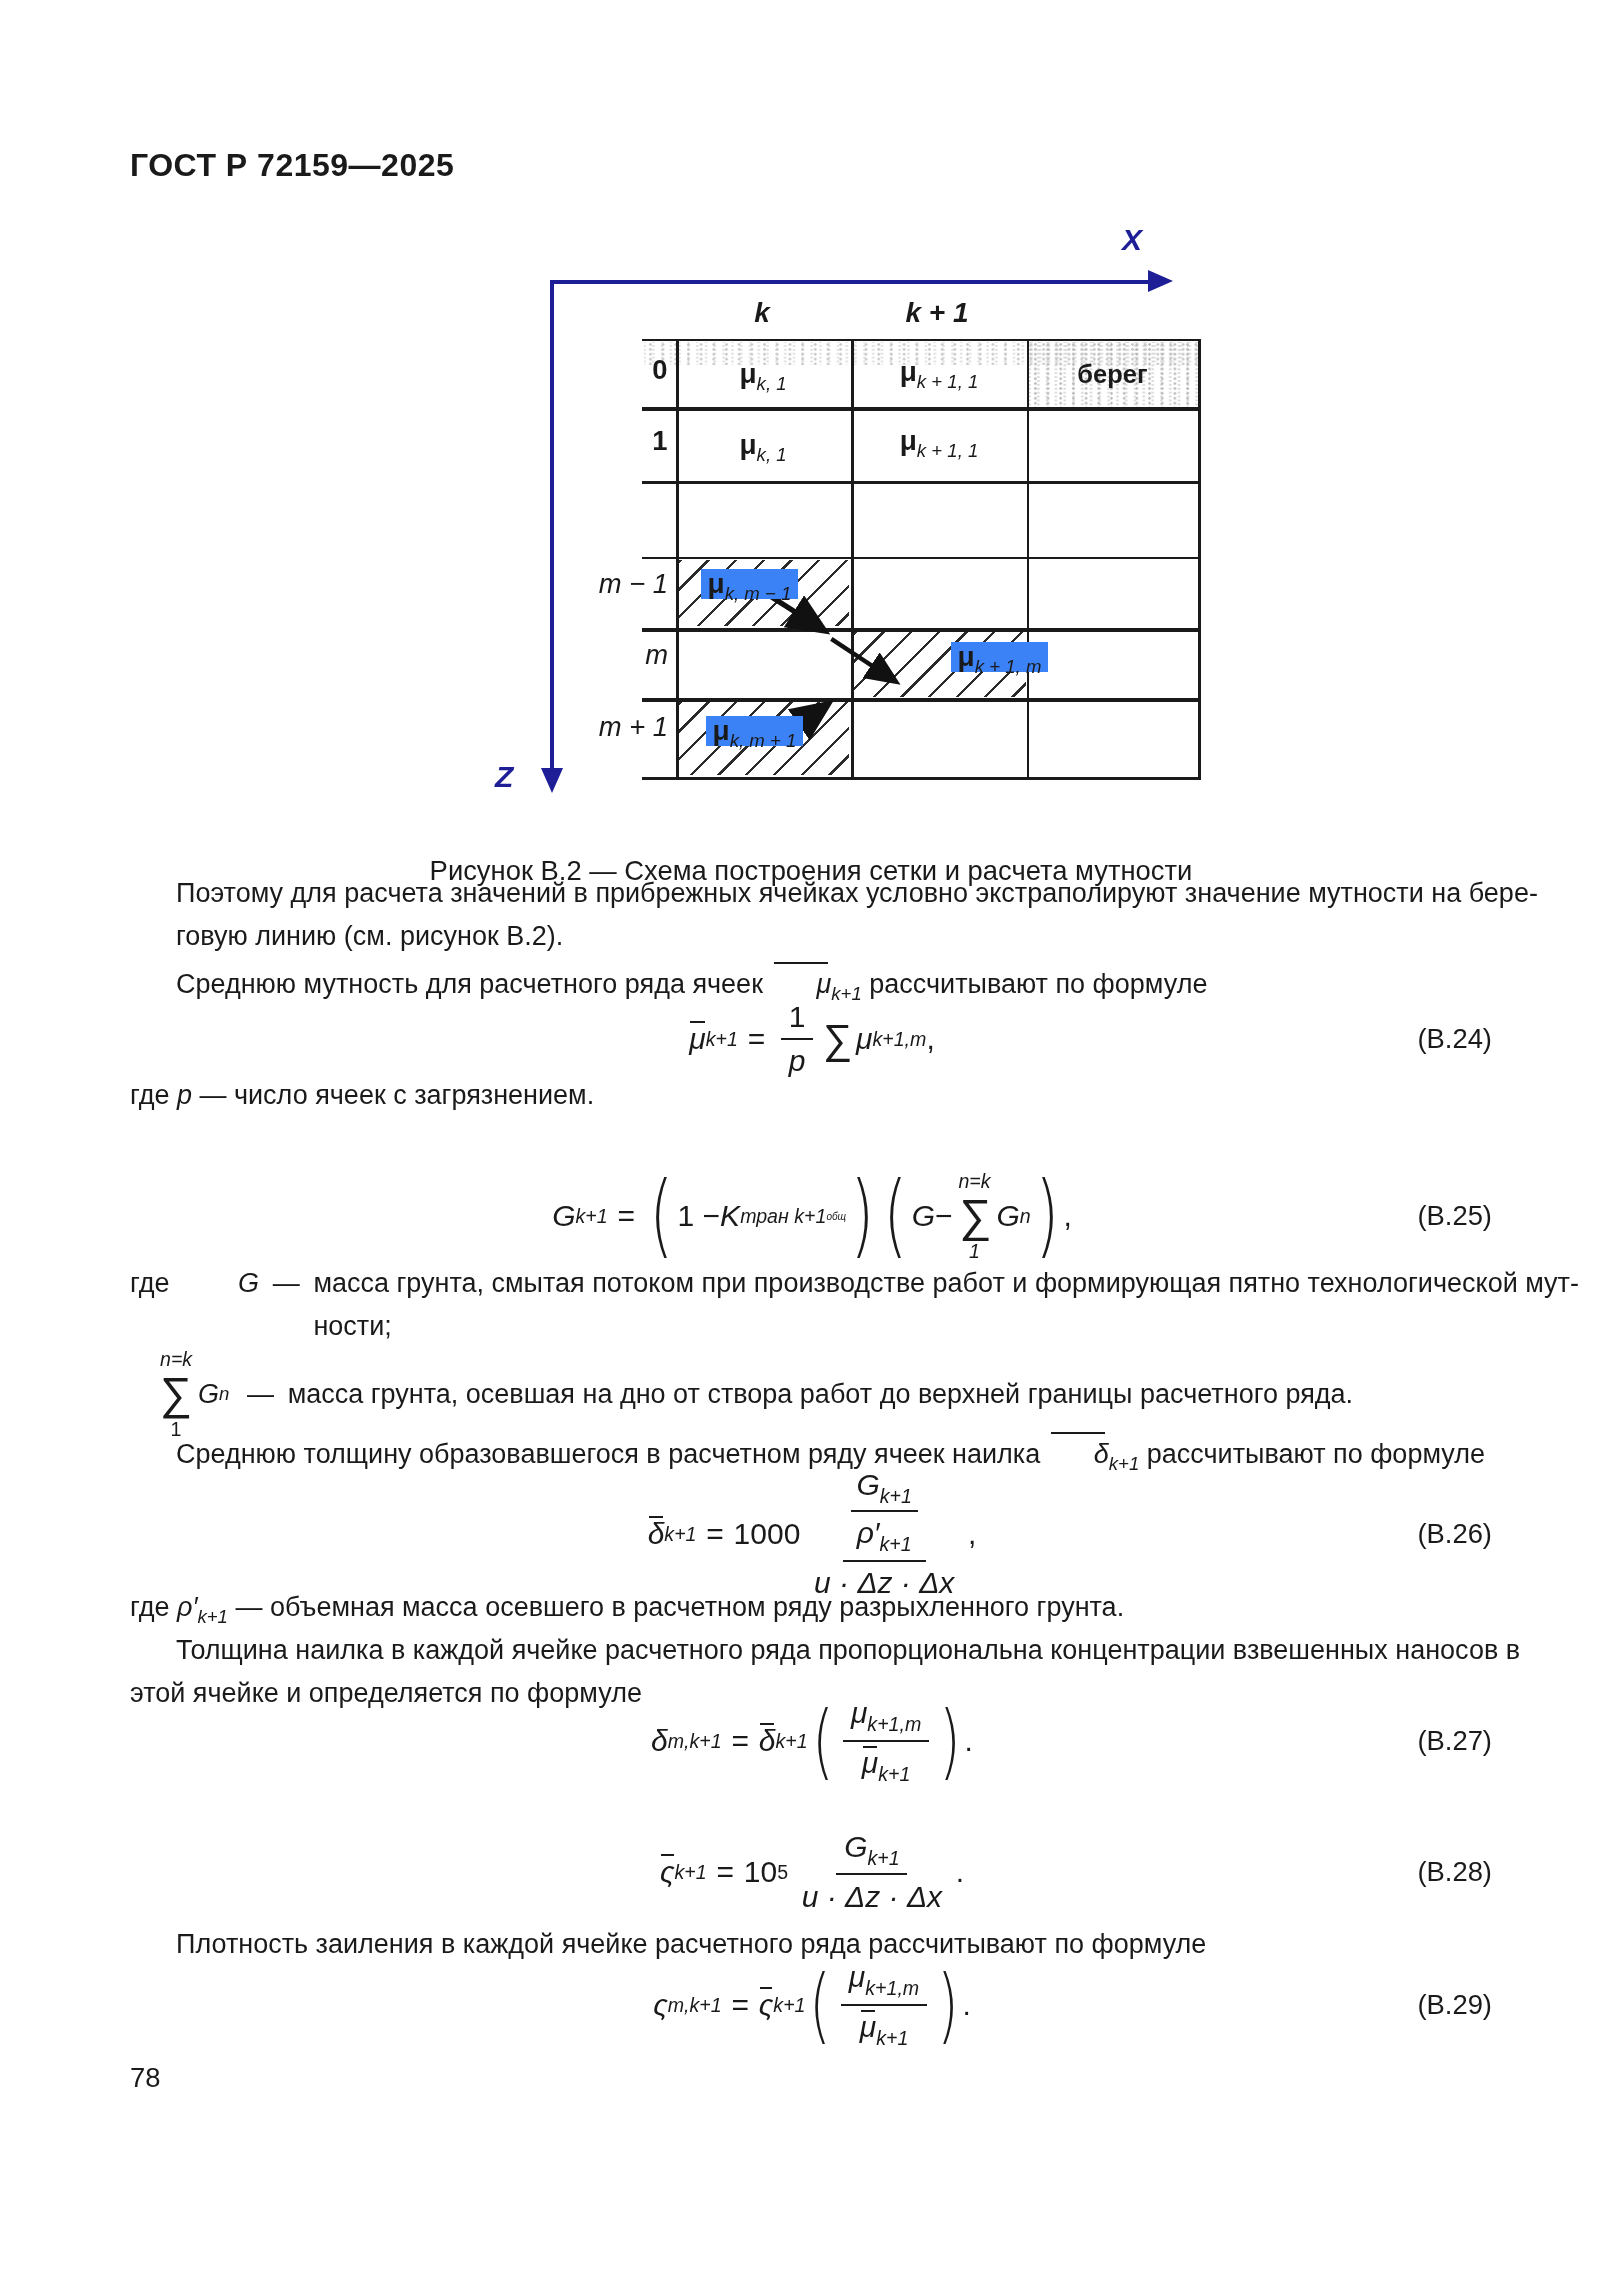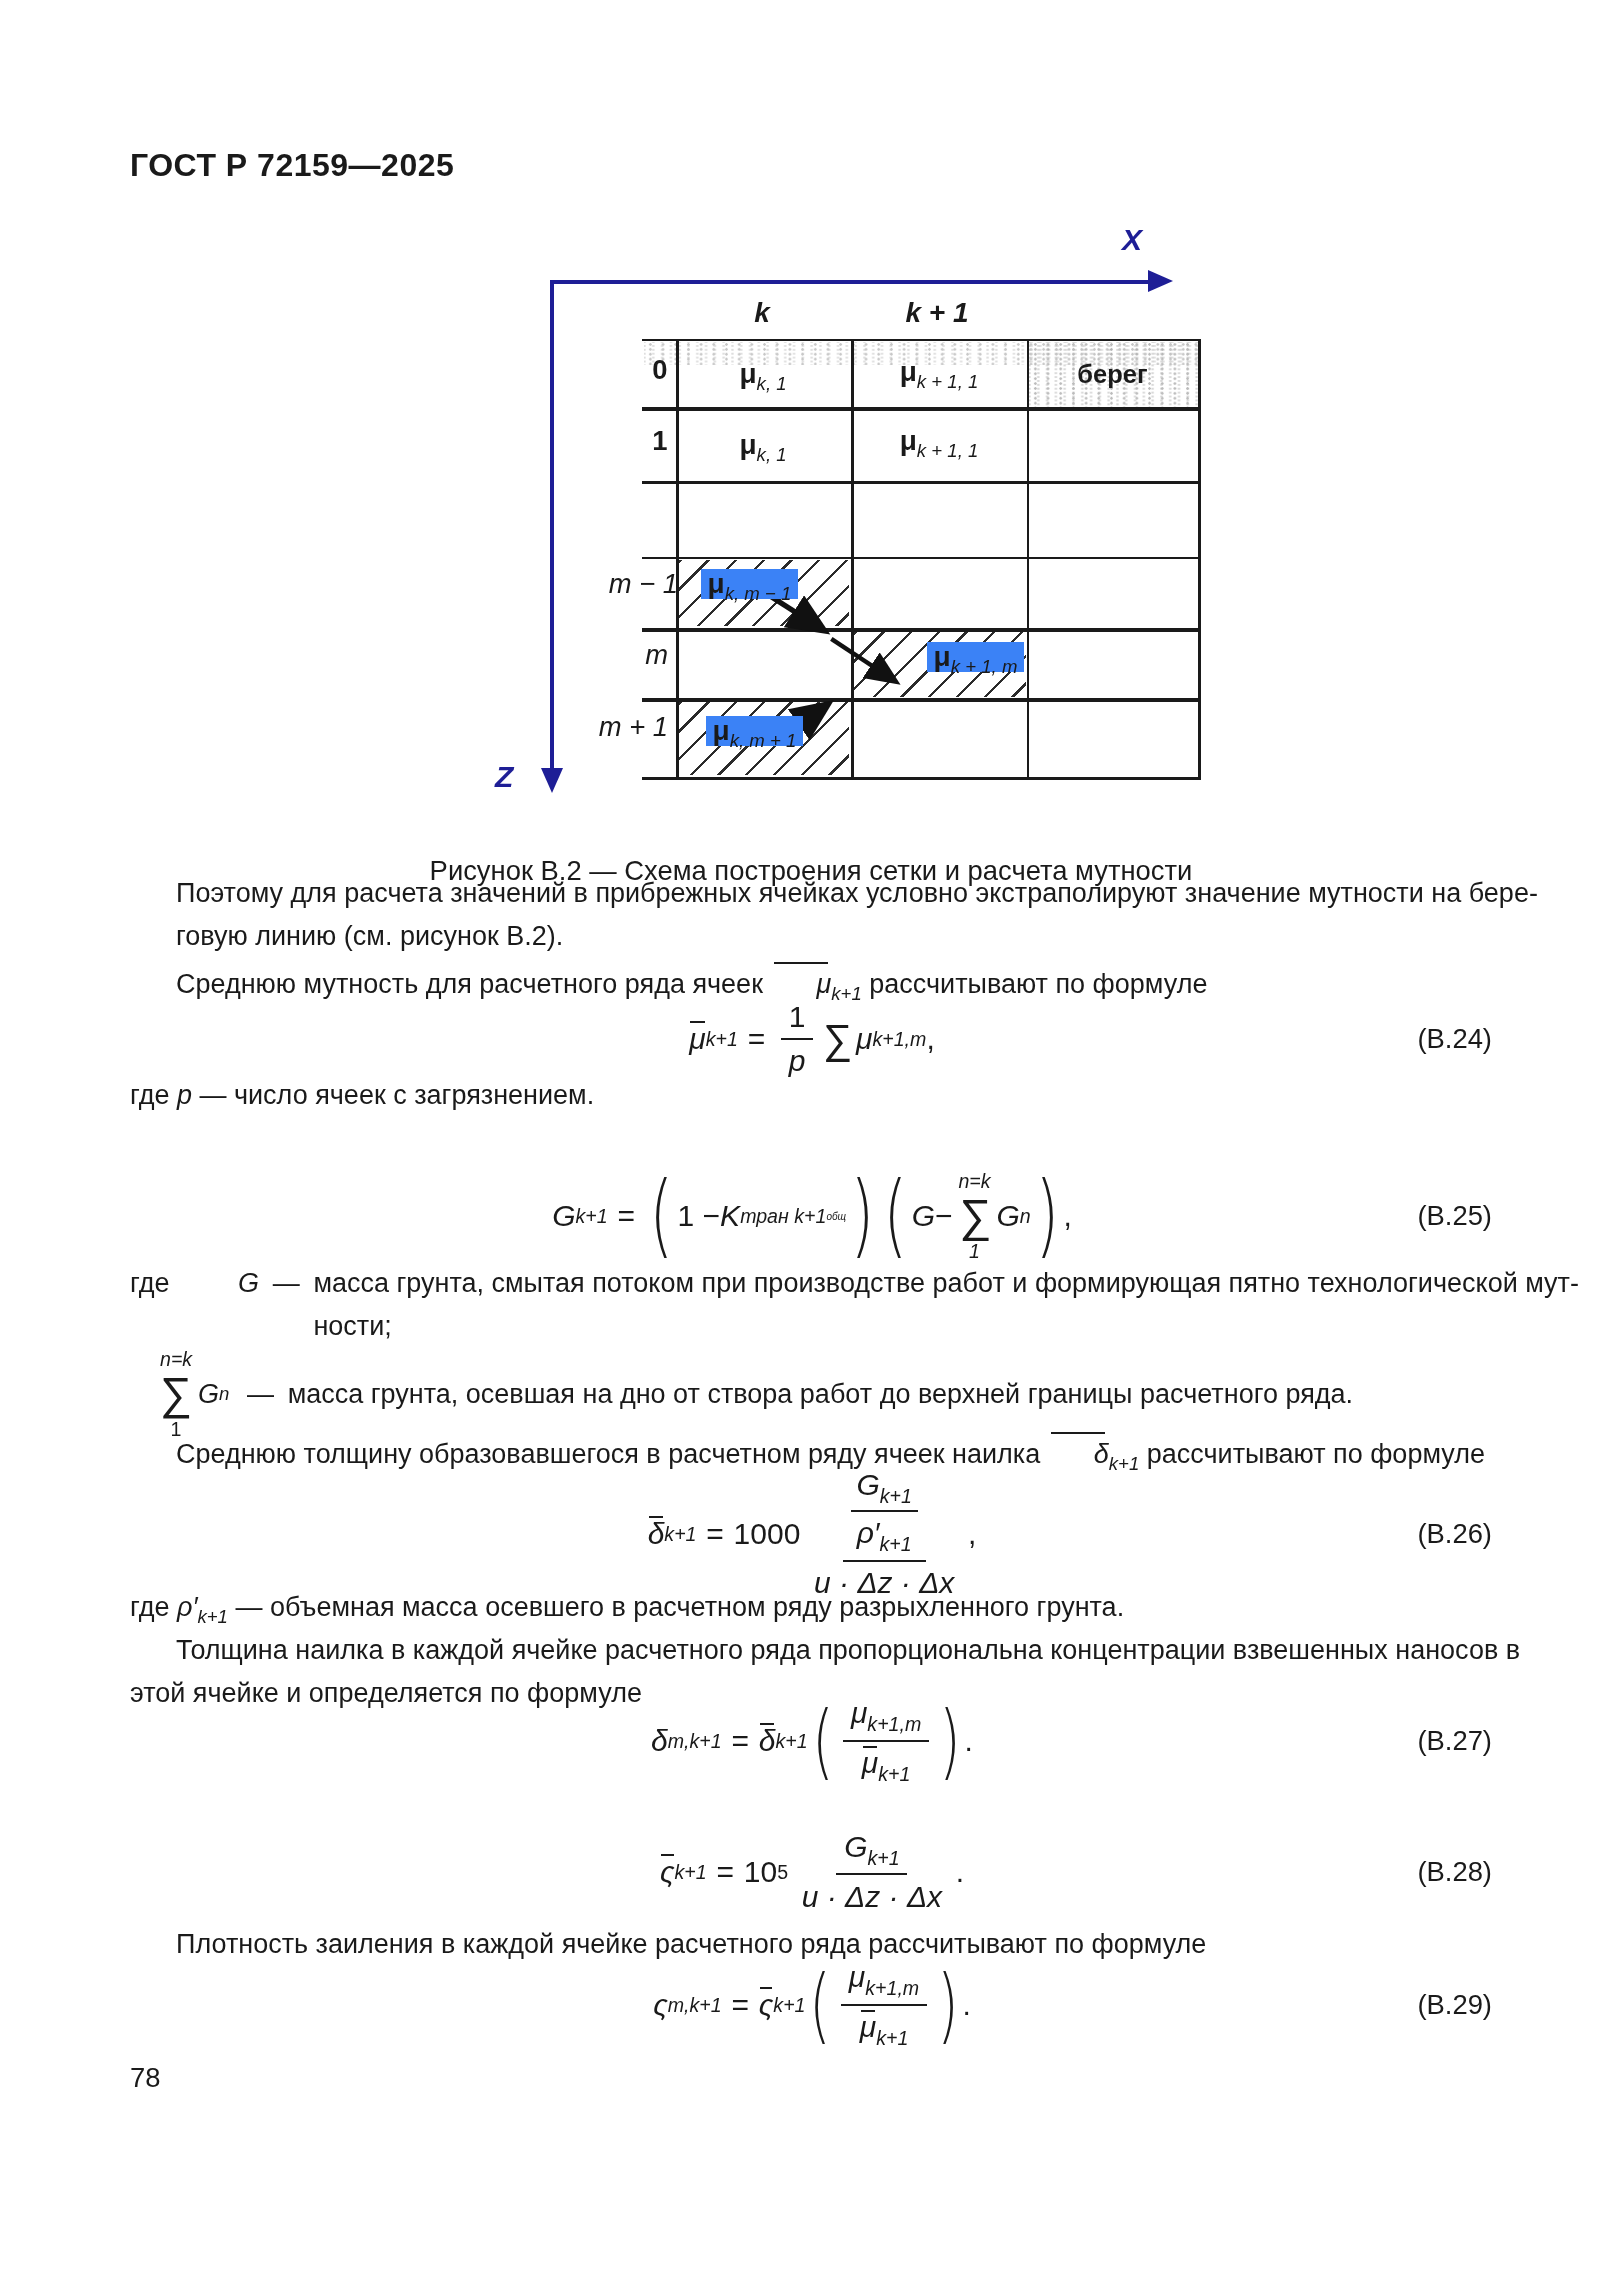--- a/index.html
+++ b/index.html
@@ -116,33 +116,33 @@
           <path d="M0,0 L8,3.5 L0,7 z" fill="#111"></path>
         </marker>
       </defs>
       <line x1="105" y1="246" x2="185" y2="297" stroke="#111" stroke-width="5.5" marker-end="url(#ah)"></line>
       <line x1="193" y1="306" x2="258" y2="349" stroke="#111" stroke-width="4.5" marker-end="url(#ah)"></line>
       <line x1="145" y1="404" x2="189" y2="373" stroke="#111" stroke-width="5.5" marker-end="url(#ah)"></line>
     </svg>
 
     <div class="rowlab rl-b" style="left:149px;top:131px;width:25.5px;">0</div>
     <div class="rowlab rl-b" style="left:149px;top:202px;width:25.5px;">1</div>
-    <div class="rowlab rl-i" style="left:67px;top:345px;width:118px;">m − 1</div>
+    <div class="rowlab rl-i" style="left:57px;top:345px;width:118px;">m − 1</div>
     <div class="rowlab rl-i" style="left:57px;top:416px;width:118px;">m</div>
     <div class="rowlab rl-i" style="left:57px;top:488px;width:118px;">m + 1</div>
 
     <div class="cell" style="left:183px;top:135px;width:174px;"><span class="mu">μ</span><span class="msub">k, 1</span></div>
     <div class="cell" style="left:358px;top:133px;width:176px;"><span class="mu">μ</span><span class="msub">k + 1, 1</span></div>
     <div class="cell shore" style="left:534px;top:137px;width:171px;">берег</div>
 
     <div class="cell" style="left:183px;top:206px;width:174px;"><span class="mu">μ</span><span class="msub">k, 1</span></div>
     <div class="cell" style="left:358px;top:202px;width:176px;"><span class="mu">μ</span><span class="msub">k + 1, 1</span></div>
 
     <div class="cell" style="left:183px;top:345px;width:147px;z-index:2;"><span class="chip"><span class="mu">μ</span><span class="msub">k, m − 1</span></span></div>
-    <div class="cell" style="left:404px;top:418px;width:157px;z-index:2;"><span class="chip"><span class="mu">μ</span><span class="msub">k + 1, m</span></span></div>
+    <div class="cell" style="left:428px;top:418px;width:157px;z-index:2;"><span class="chip"><span class="mu">μ</span><span class="msub">k + 1, m</span></span></div>
     <div class="cell" style="left:183px;top:492px;width:157px;z-index:2;"><span class="chip"><span class="mu">μ</span><span class="msub">k, m + 1</span></span></div>
   </div>
 
   <div class="abs caption">Рисунок В.2 — Схема построения сетки и расчета мутности</div>
 
   <p class="abs p ind" style="top:872px;margin:0;">
     <span class="ln ind">Поэтому для расчета значений в прибрежных ячейках условно экстраполируют значение мутности на бере-</span>
     <span class="ln">говую линию (см. рисунок В.2).</span>
   </p>
 

